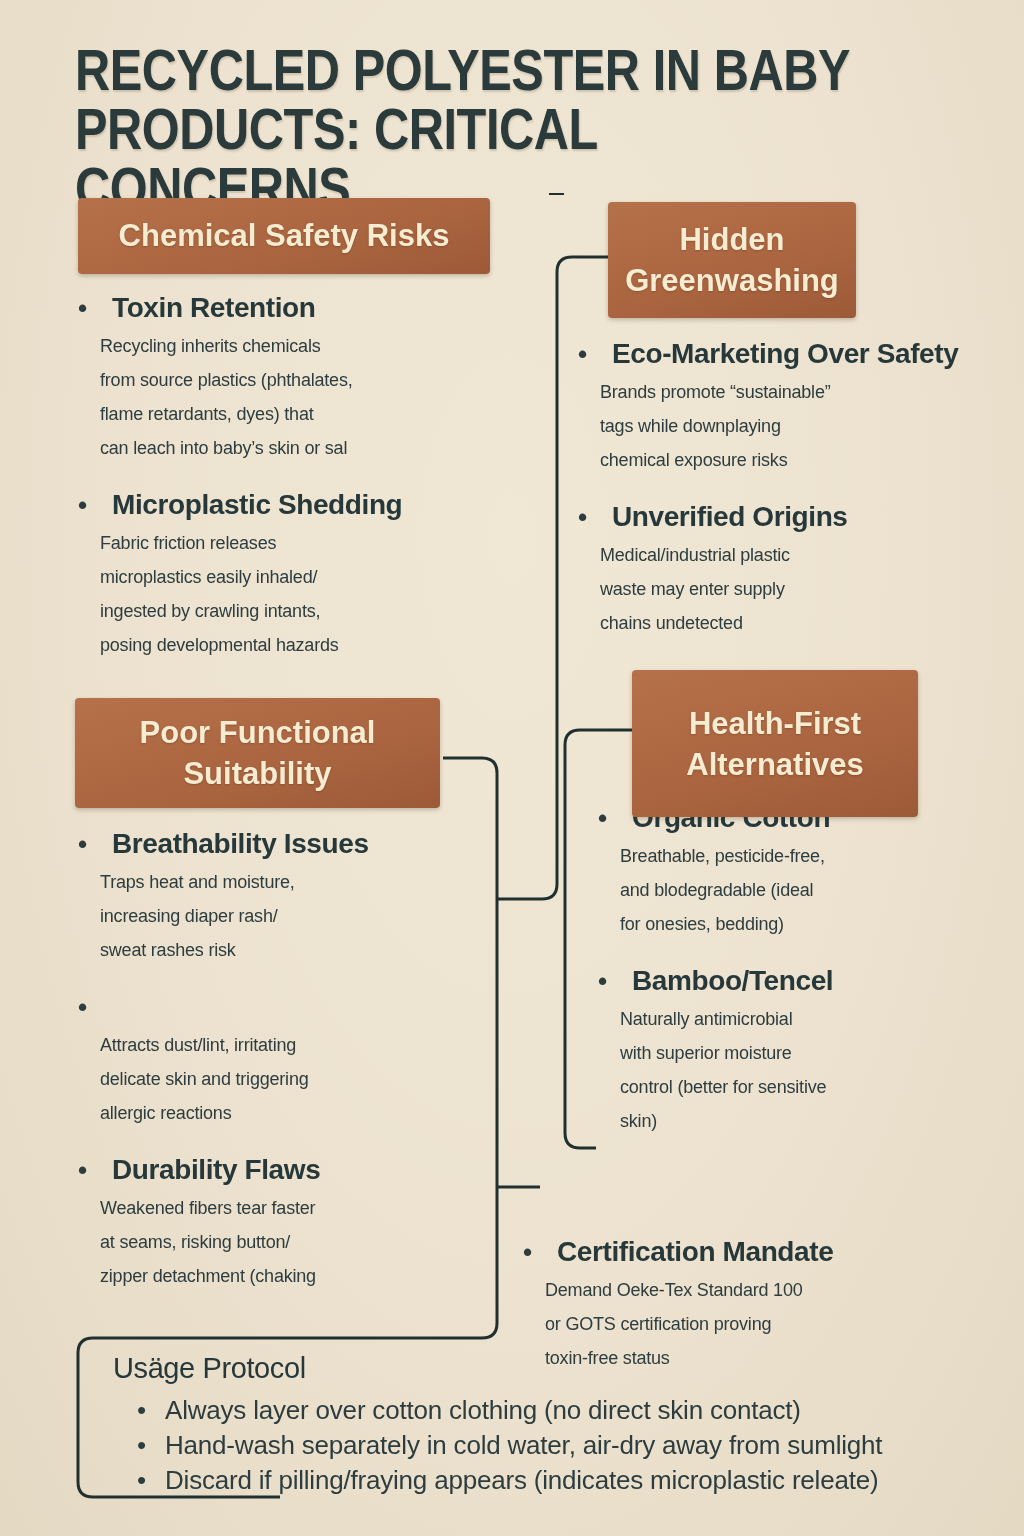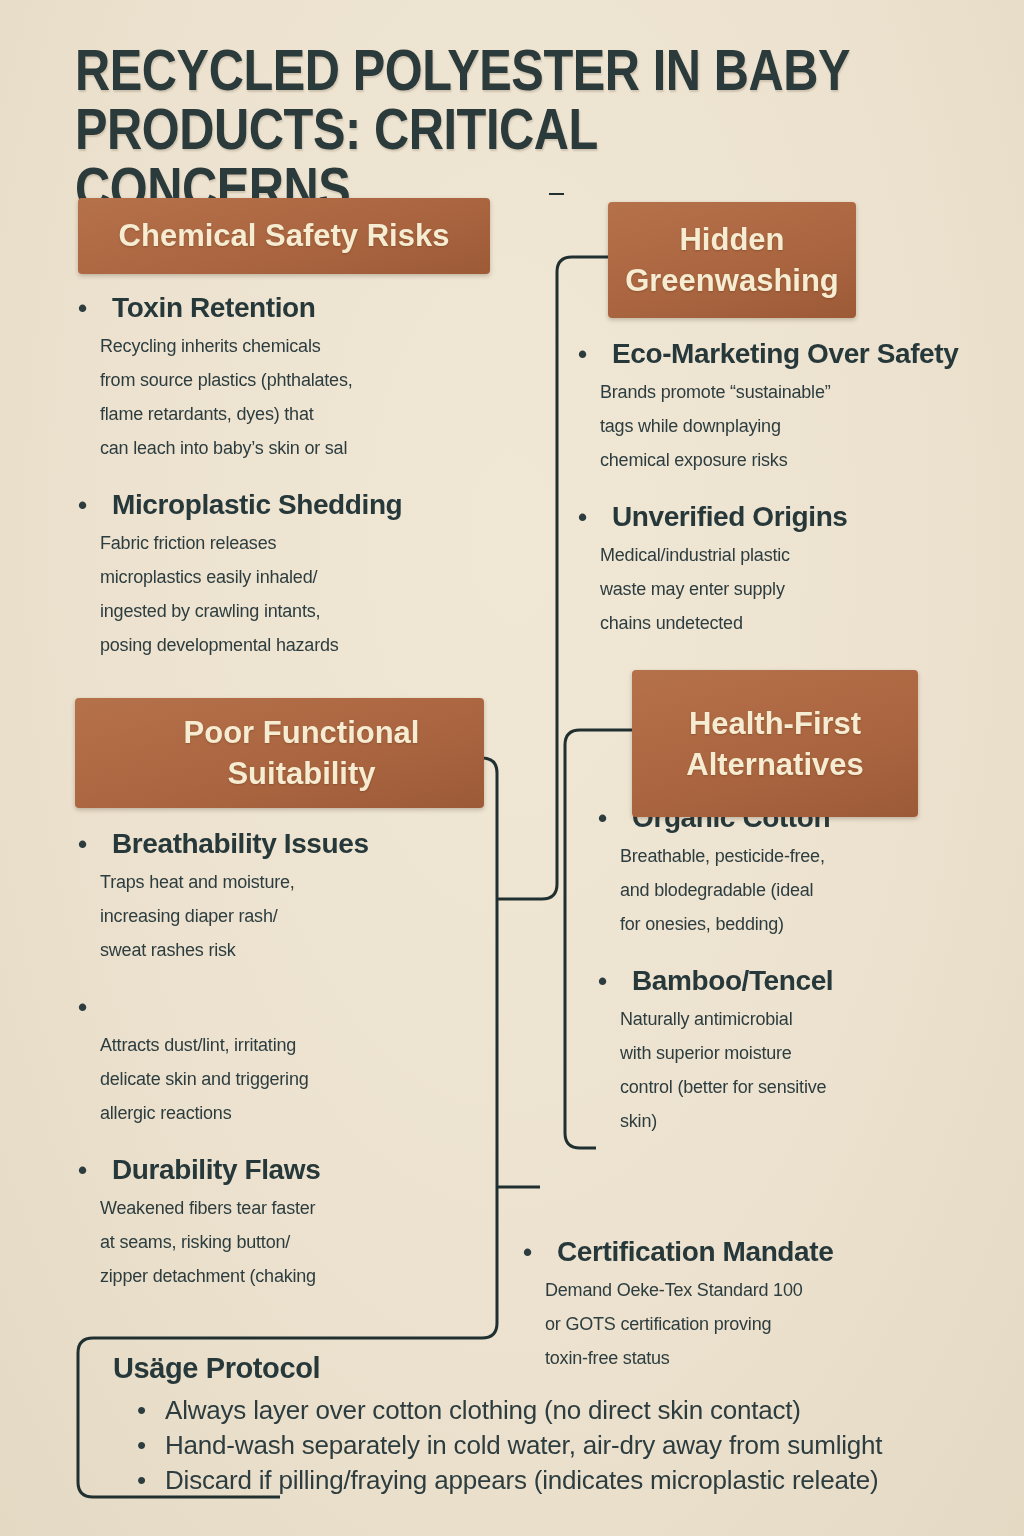--- a/index.html
+++ b/index.html
@@ -28,21 +28,21 @@
     display:flex;align-items:center;justify-content:center;
     text-align:center;white-space:pre-line;
     background:linear-gradient(165deg,#b5714a 0%,#ab6641 55%,#9d5a37 100%);
     color:#f6ecd2;font-weight:bold;
     border-radius:4px;
     box-shadow:0 2px 4px rgba(60,40,20,0.25);
     text-shadow:0 1px 2px rgba(90,45,20,0.35);
   }
   #hdr-chemical{left:78px;top:198px;width:412px;height:76px;font-size:31px;}
   #hdr-greenwashing{left:608px;top:202px;width:248px;height:116px;font-size:31px;line-height:41px;}
-  #hdr-functional{left:75px;top:698px;width:365px;height:110px;font-size:31px;line-height:41px;padding-left:44px;}
+  #hdr-functional{left:75px;top:698px;width:365px;height:110px;font-size:31px;line-height:41px;}
   #hdr-alternatives{left:632px;top:670px;width:286px;height:147px;font-size:31px;line-height:41px;}
   #hdr-mitigation{left:537px;top:1148px;width:386px;height:72px;font-size:31px;}
   .items{position:absolute;z-index:1;}
   #items-chemical{left:78px;top:290px;width:450px;}
   #items-greenwashing{left:578px;top:336px;width:435px;}
   #items-functional{left:78px;top:826px;width:450px;}
   #items-alternatives{left:598px;top:800px;width:420px;}
   #items-mitigation{left:523px;top:1234px;width:495px;}
   .item + .item{margin-top:22px;}
   .item-head{
@@ -53,21 +53,21 @@
   .dot{flex:none;width:34px;font-size:26px;color:#2d3d3f;}
   .item-body{
     margin-left:22px;margin-top:3px;
     font-size:18px;line-height:34px;
     white-space:pre-line;color:#2d3d3f;
     letter-spacing:-0.2px;
   }
   #usage-box{position:absolute;left:78px;top:1338px;width:900px;z-index:1;}
   .usage-title{
     margin:14px 0 8px 35px;
-    font-size:29px;font-weight:bold;letter-spacing:-0.4px;color:#27383a;
+    font-size:29px;font-weight:normal;letter-spacing:-0.4px;color:#27383a;
   }
   .u-item{
     display:flex;align-items:flex-start;
     margin-left:59px;
     font-size:26px;line-height:35px;letter-spacing:-0.2px;color:#2d3d3f;
   }
   .u-item .dot{width:28px;line-height:35px;}
 </style>
 </head>
 <body>

